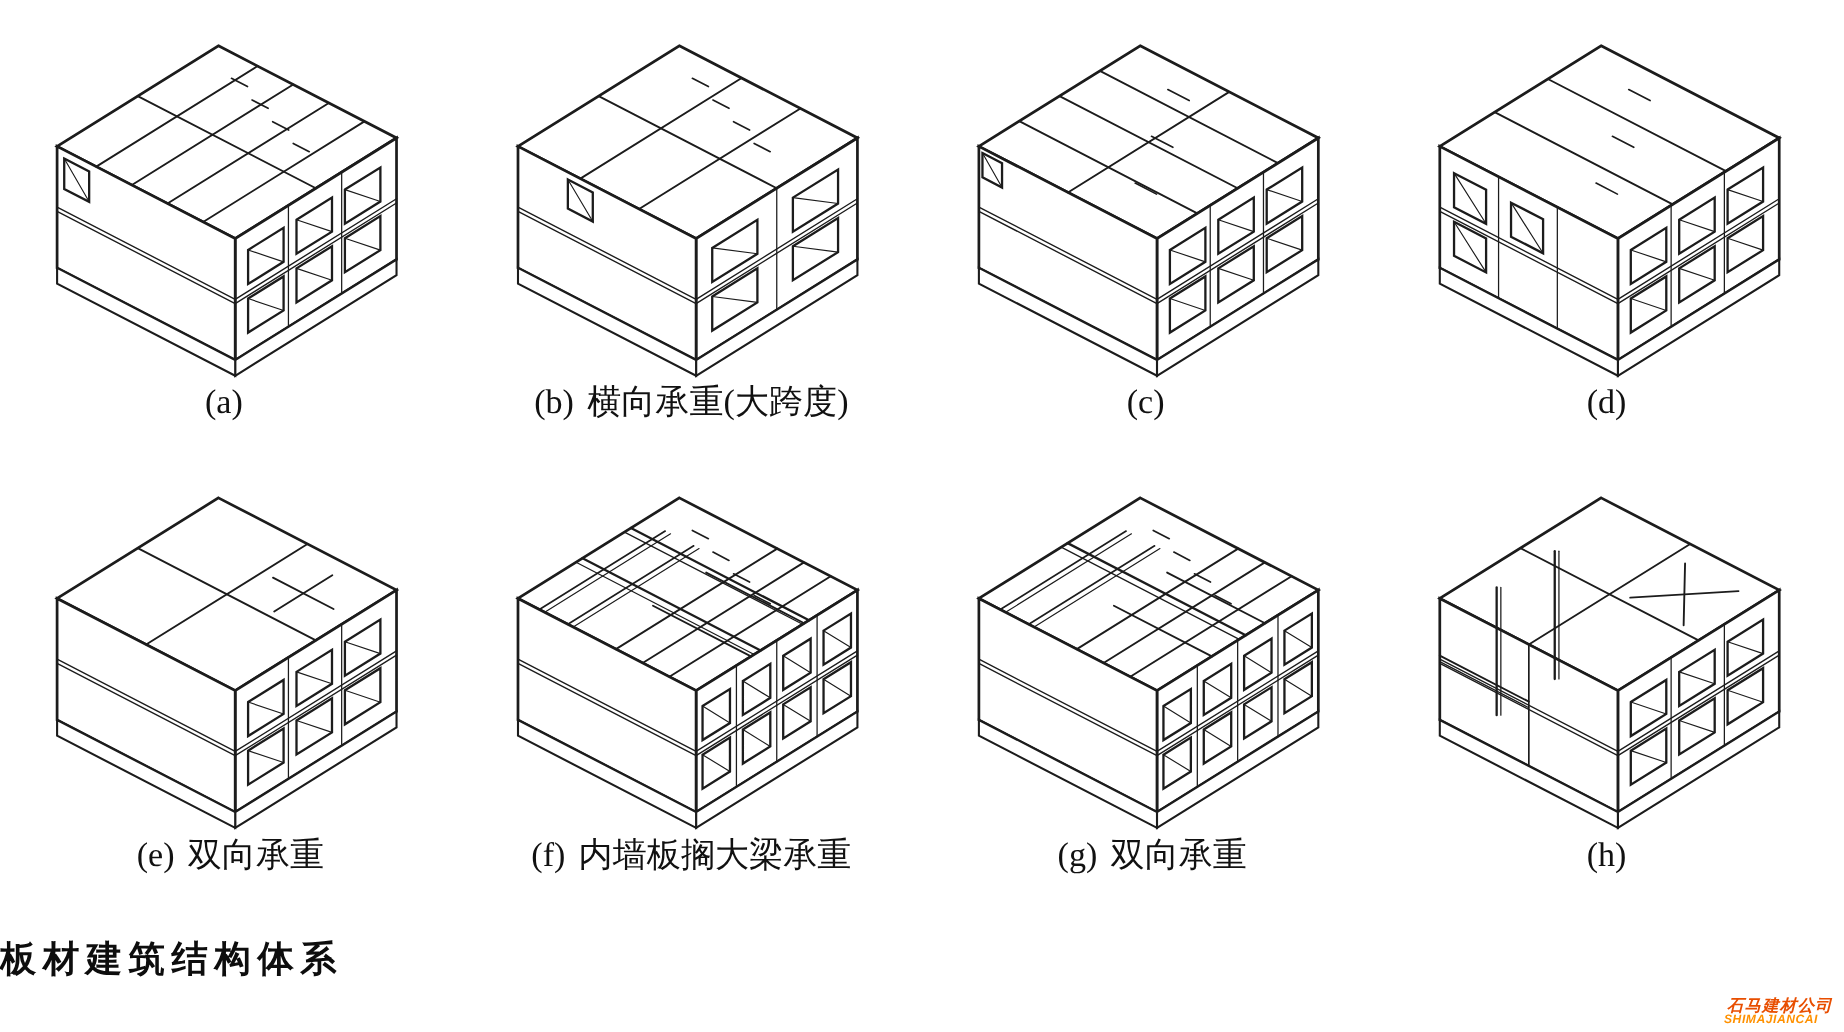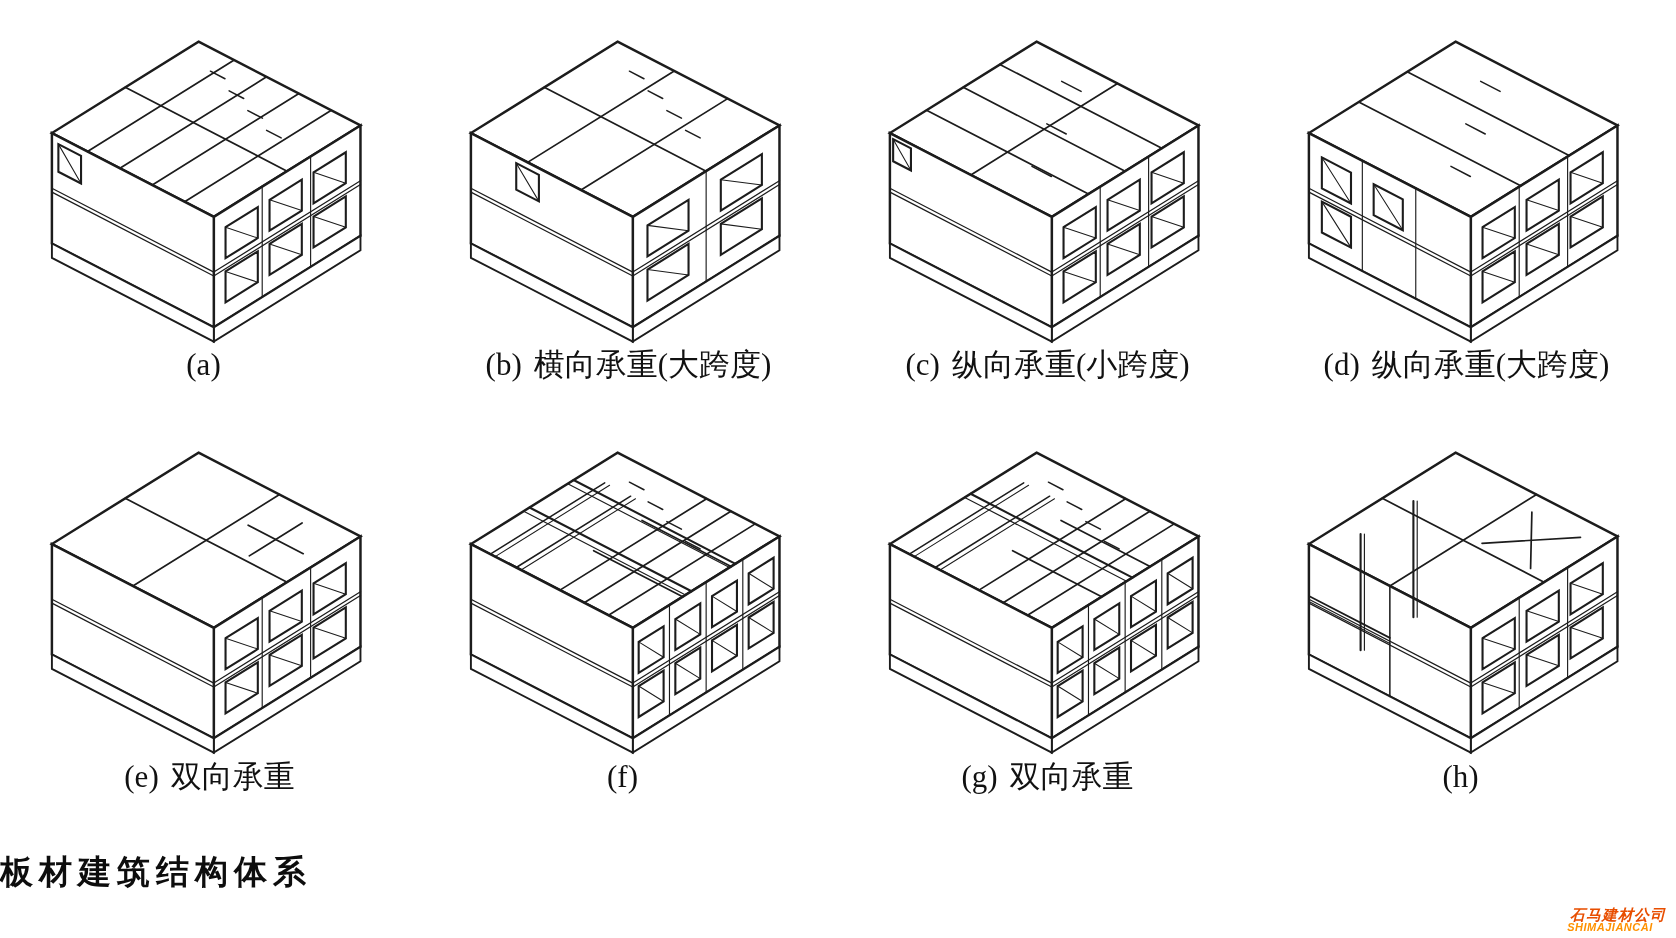--- a/index.html
+++ b/index.html
@@ -191,25 +191,23 @@
 
     <div class="caption">
       <span class="lbl">(a)</span>
     </div>
     <div class="caption">
       <span class="lbl">(b)</span>
       <span>横向承重(大跨度)</span>
     </div>
     <div class="caption">
       <span class="lbl">(c)</span>
-      <span>纵向承重(小跨度)</span>
     </div>
     <div class="caption">
       <span class="lbl">(d)</span>
-      <span>纵向承重(大跨度)</span>
     </div>
 
     <figure class="cell">
       <svg class="drawing" viewBox="0 0 420 350">
           <polygon points="198,36 368,124 214,220 44,132" fill="#fff" stroke="#1c1c1c" stroke-width="2.6"></polygon>
           <polygon points="368,124 214,220 214,336 368,240" fill="#fff" stroke="#1c1c1c" stroke-width="2.6"></polygon>
           <polygon points="44,132 214,220 214,336 44,248" fill="#fff" stroke="#1c1c1c" stroke-width="2.6"></polygon>
           <polygon points="368,240 214,336 214,351 368,255" fill="#fff" stroke="#1c1c1c" stroke-width="2"></polygon>
           <polygon points="44,248 214,336 214,351 44,263" fill="#fff" stroke="#1c1c1c" stroke-width="2"></polygon>
           <line x1="214" y1="278" x2="368" y2="182" stroke="#1c1c1c" stroke-width="1.3" stroke-linecap="round"></line>
@@ -370,20 +368,21 @@
           <line x1="318.72" y1="219.68" x2="352.6" y2="231.04" stroke="#1c1c1c" stroke-width="1.1" stroke-linecap="round"></line>
         </svg>
     </figure>
 
     <div class="caption">
       <span class="lbl">(e)</span>
       <span>双向承重</span>
     </div>
     <div class="caption">
       <span class="lbl">(f)</span>
+      <span>内墙板搁大梁承重</span>
     </div>
     <div class="caption">
       <span class="lbl">(g)</span>
       <span>双向承重</span>
     </div>
     <div class="caption">
       <span class="lbl">(h)</span>
     </div>
 
   </div>

